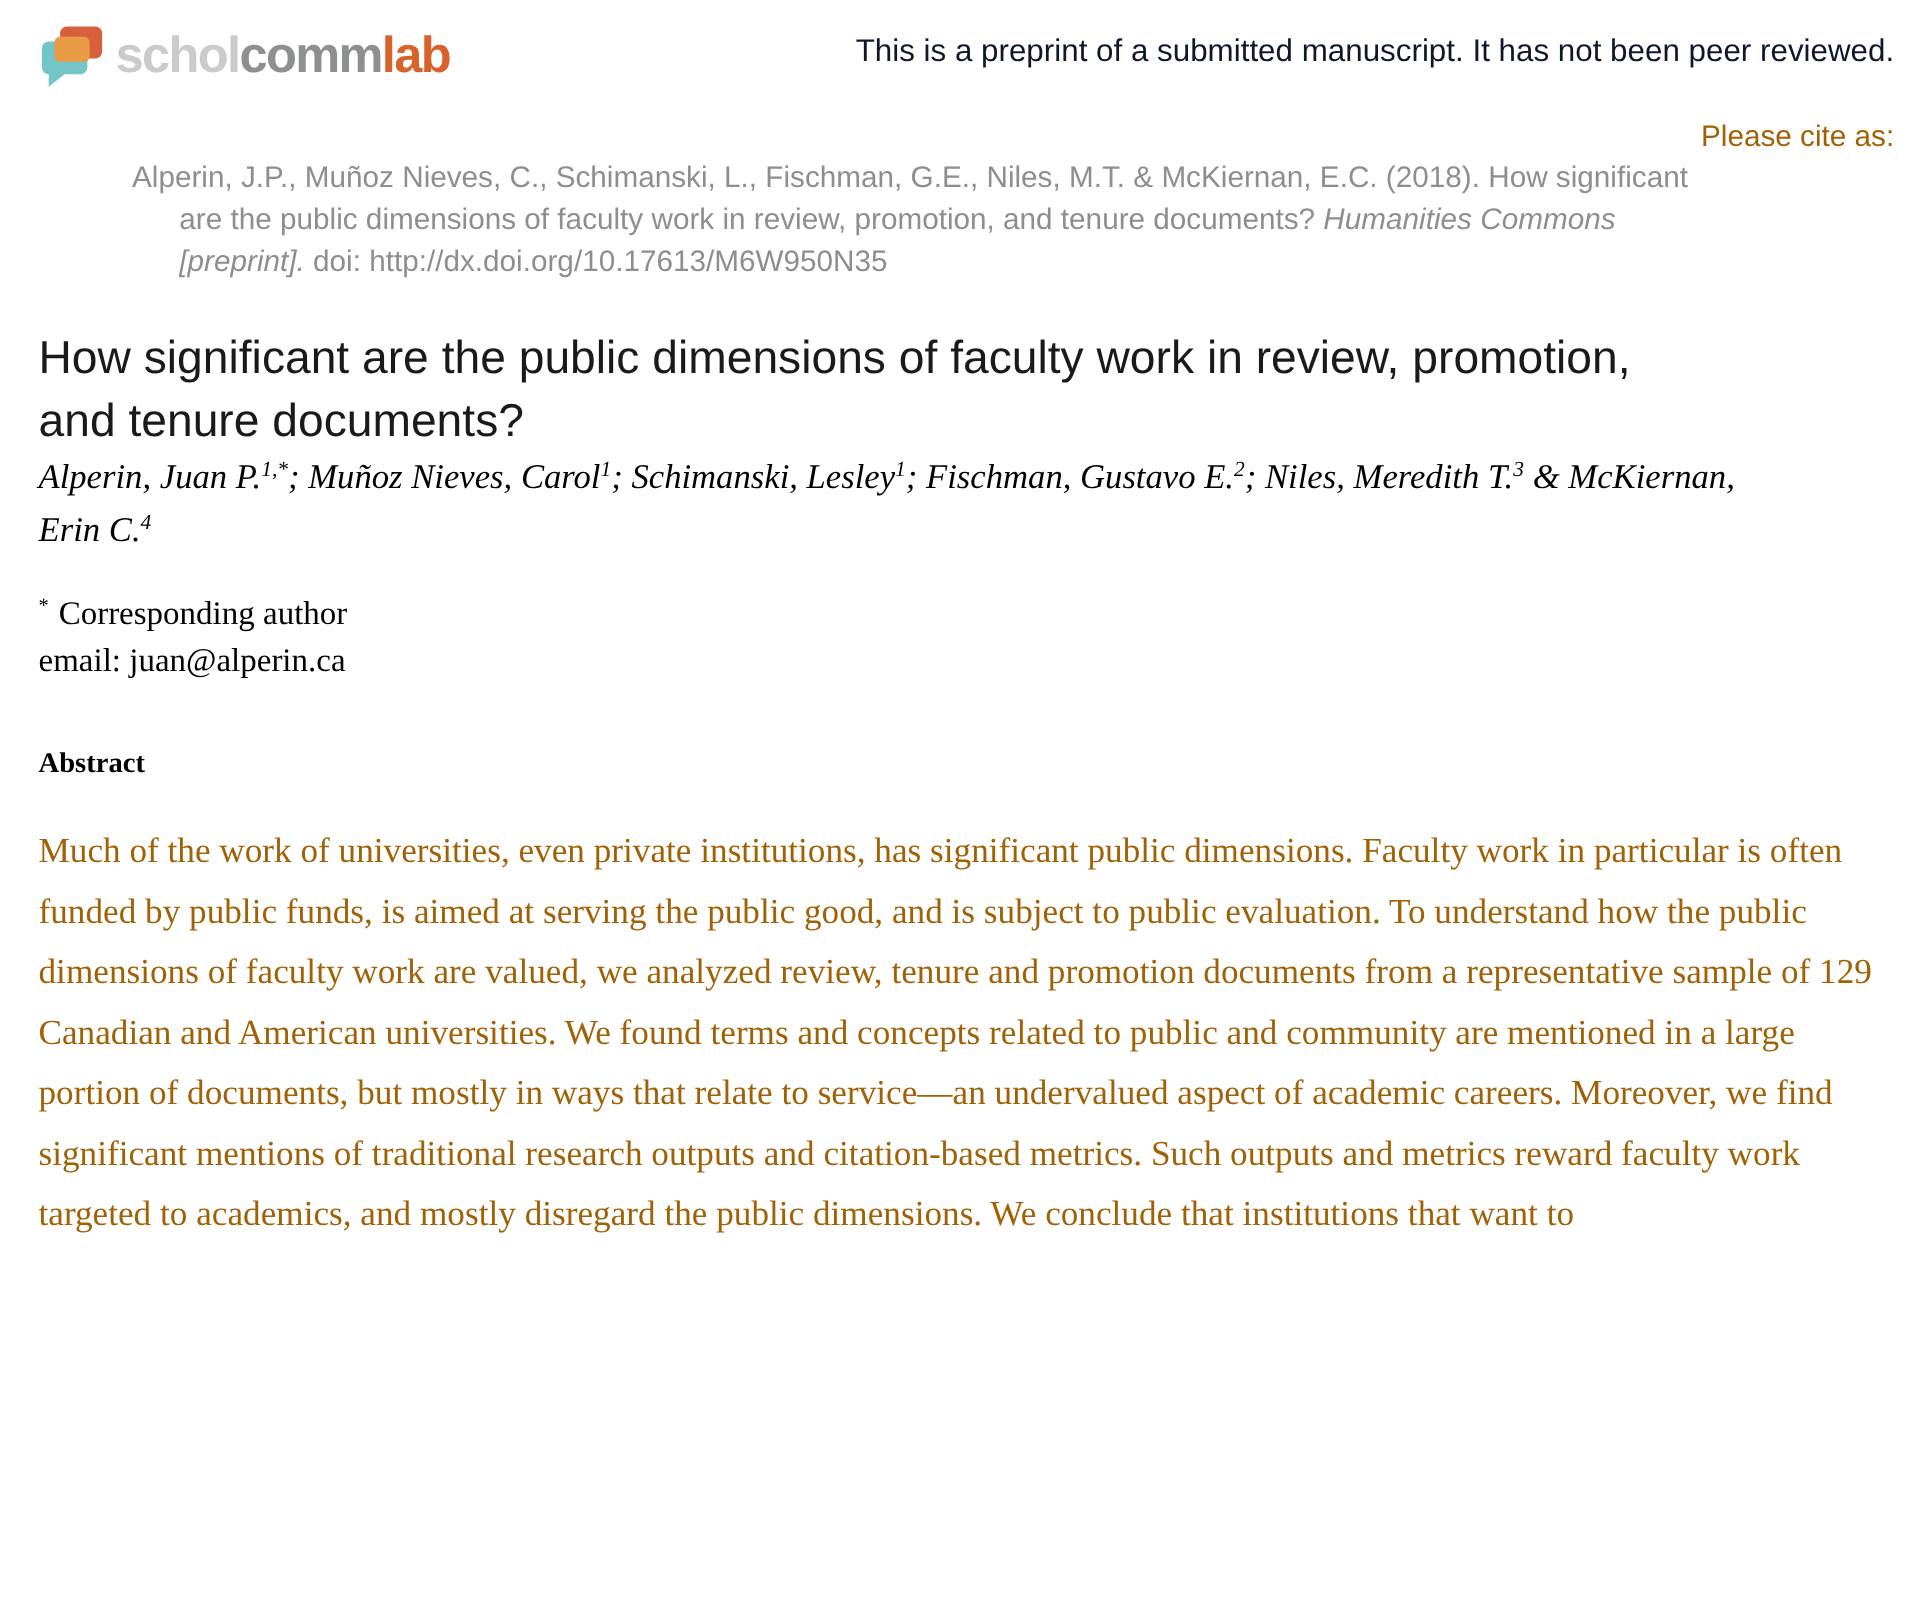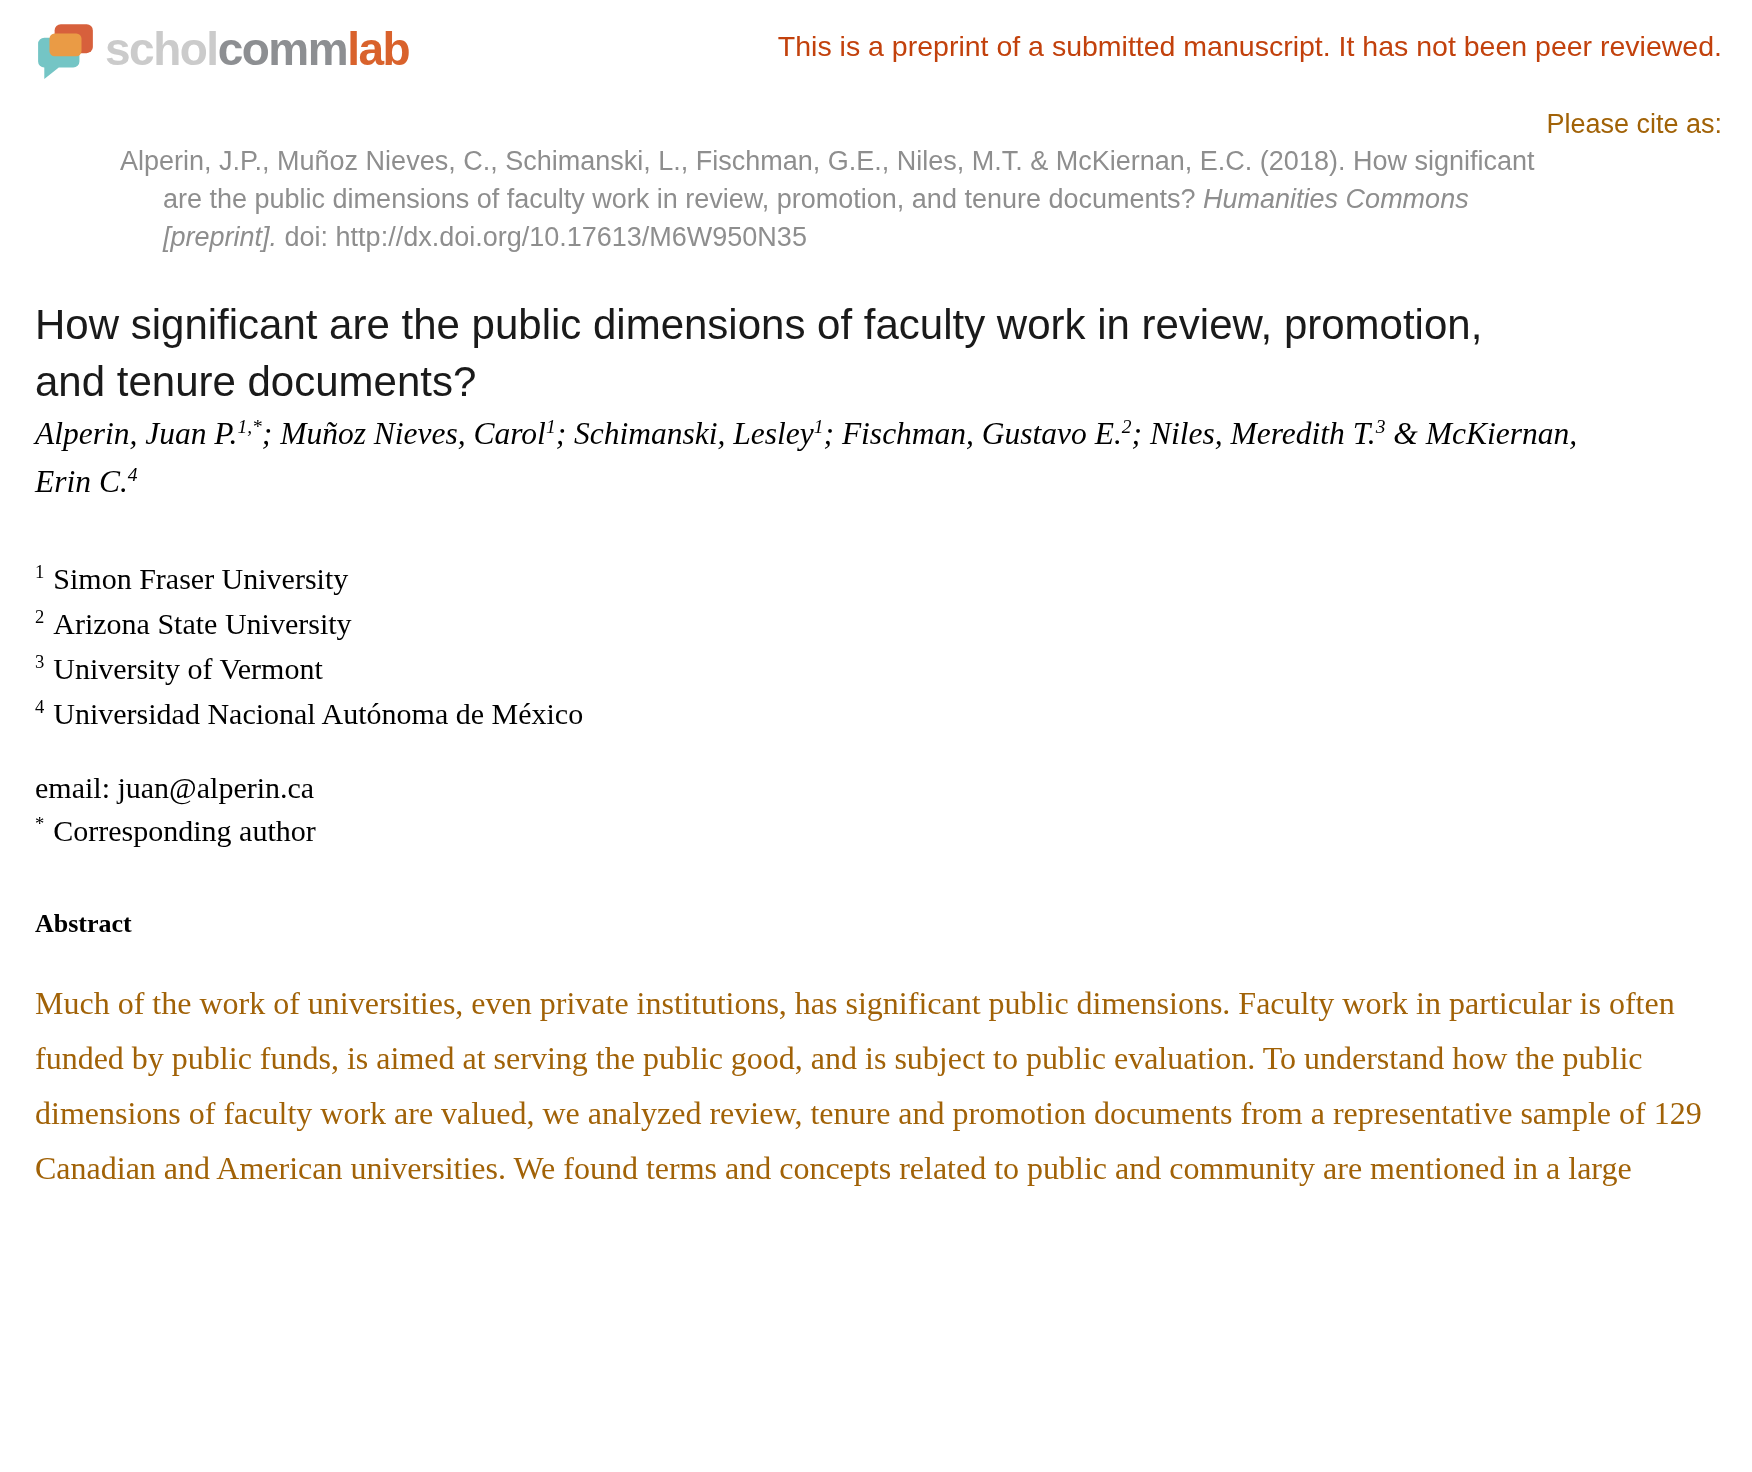--- a/index.html
+++ b/index.html
@@ -33,21 +33,21 @@
     letter-spacing: -1.5px;
     line-height: 62px;
     white-space: nowrap;
   }
   .wm-schol { color: #cbcbcb; }
   .wm-comm  { color: #8d8f92; }
   .wm-lab   { color: #d9622c; }
   .preprint-notice {
     font-family: "Liberation Sans", sans-serif;
     font-size: 28.5px;
-    color: #c2410c;
+    color: #0f172a;
     margin-top: 12px;
     text-align: right;
     max-width: 1200px;
   }
   
   .cite-label {
     margin-top: 26px;
     font-family: "Liberation Sans", sans-serif;
     font-size: 27px;
     color: #a16207;
@@ -130,28 +130,22 @@
 
   <div>
     <div class="cite-label">Please cite as:</div>
     <p class="cite-text"><span>Alperin, J.P., Muñoz Nieves, C., Schimanski, L., Fischman, G.E., Niles, M.T. &amp; McKiernan, E.C. (2018). How significant are the public dimensions of faculty work in review, promotion, and tenure documents? </span><span class="cite-italic">Humanities Commons [preprint].</span><span> doi: http://dx.doi.org/10.17613/M6W950N35</span></p>
   </div>
 
   <h1 class="title">How significant are the public dimensions of faculty work in review, promotion, and tenure documents?</h1>
 
   <p class="authors"><span><span>Alperin, Juan P.</span><sup>1,*</sup><span>; </span></span><span><span>Muñoz Nieves, Carol</span><sup>1</sup><span>; </span></span><span><span>Schimanski, Lesley</span><sup>1</sup><span>; </span></span><span><span>Fischman, Gustavo E.</span><sup>2</sup><span>; </span></span><span><span>Niles, Meredith T.</span><sup>3</sup><span> &amp; </span></span><span><span>McKiernan, Erin C.</span><sup>4</sup><span></span></span></p>
 
-  <ul class="affiliations">
-    <li><sup>1</sup><span>Simon Fraser University</span></li>
-    <li><sup>2</sup><span>Arizona State University</span></li>
-    <li><sup>3</sup><span>University of Vermont</span></li>
-    <li><sup>4</sup><span>Universidad Nacional Autónoma de México</span></li>
-  </ul>
 
   <div class="corresponding">
+    <div><sup>*</sup><span>Corresponding author</span></div>
     <div>email: juan@alperin.ca</div>
-    <div><sup>*</sup><span>Corresponding author</span></div>
   </div>
 
   <h2 class="abstract-heading">Abstract</h2>
   <p class="abstract-text">Much of the work of universities, even private institutions, has significant public dimensions. Faculty work in particular is often funded by public funds, is aimed at serving the public good, and is subject to public evaluation. To understand how the public dimensions of faculty work are valued, we analyzed review, tenure and promotion documents from a representative sample of 129 Canadian and American universities. We found terms and concepts related to public and community are mentioned in a large portion of documents, but mostly in ways that relate to service—an undervalued aspect of academic careers. Moreover, we find significant mentions of traditional research outputs and citation-based metrics. Such outputs and metrics reward faculty work targeted to academics, and mostly disregard the public dimensions. We conclude that institutions that want to</p>
 
 </div>
 
 </body></html>

